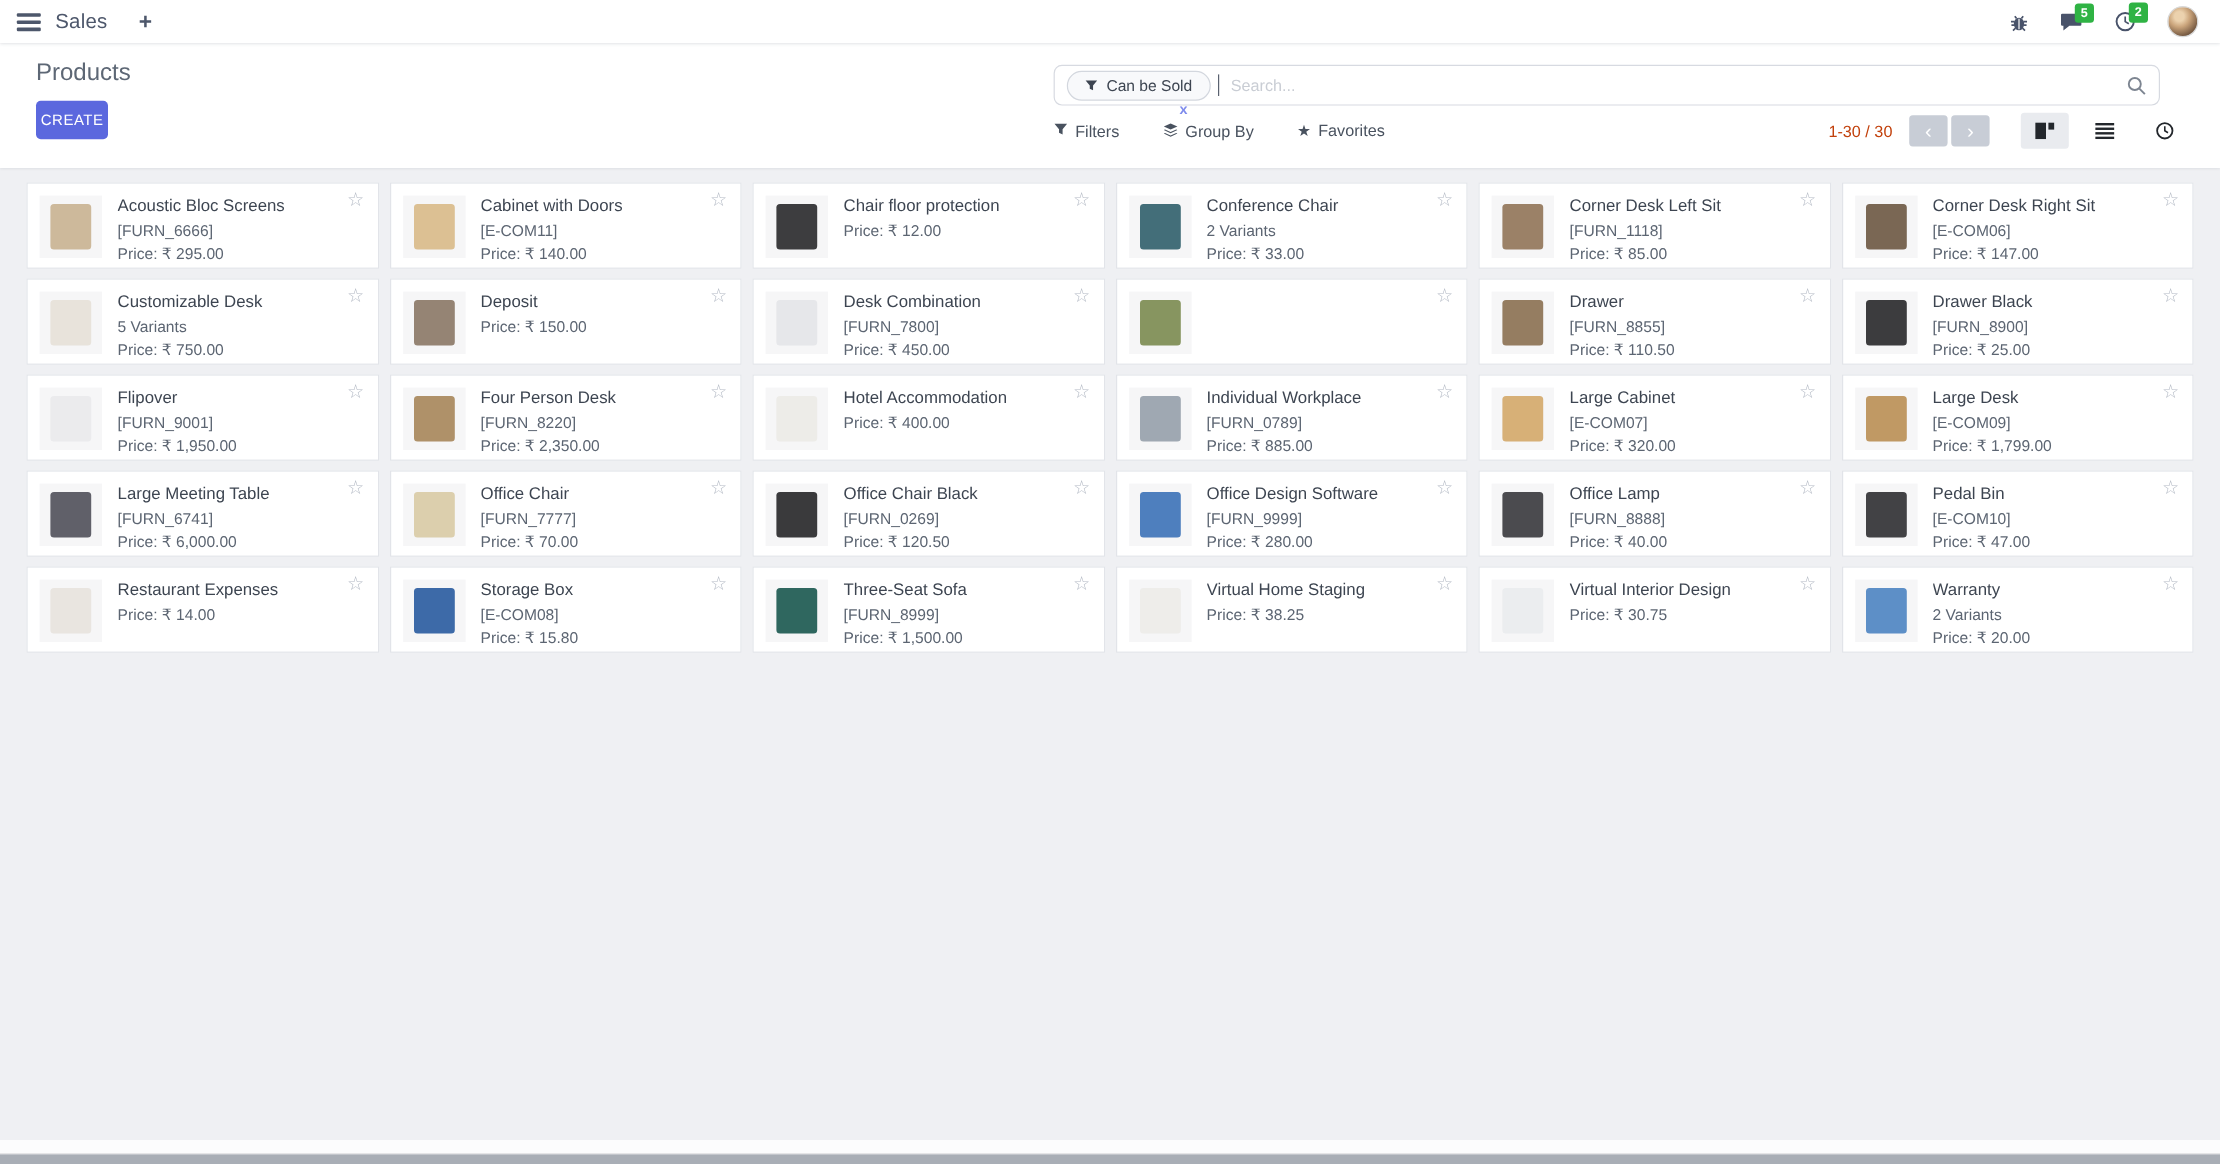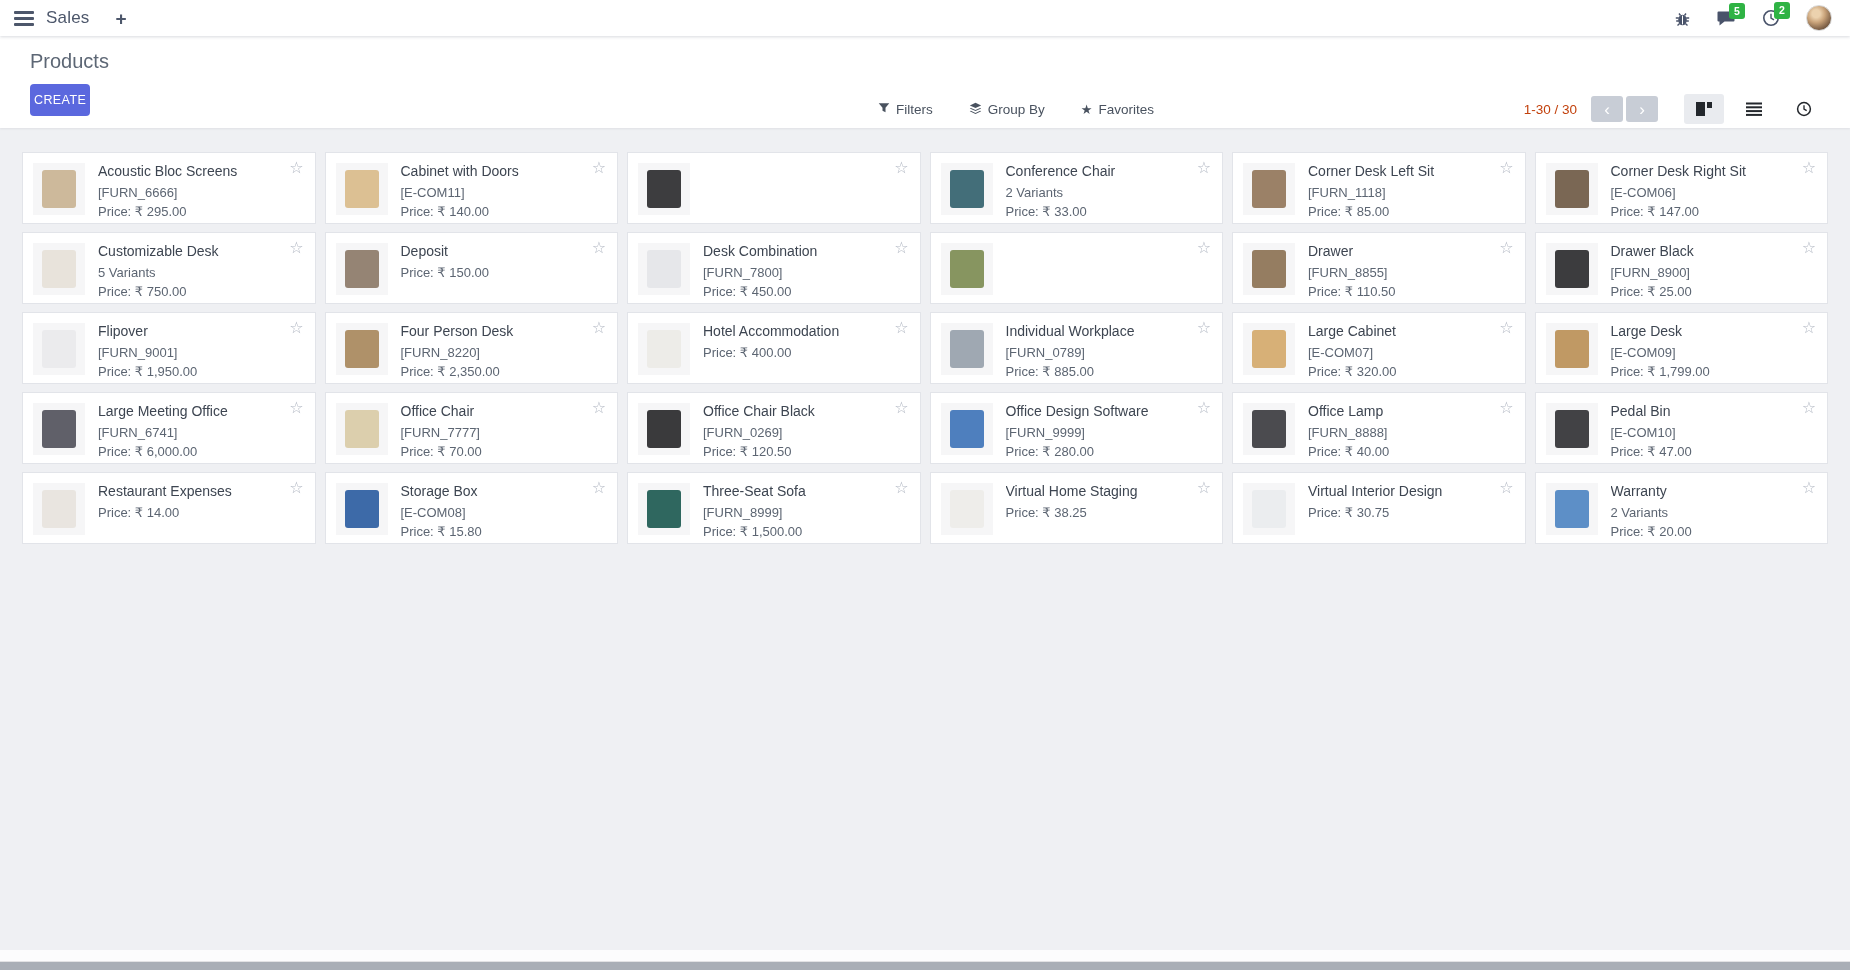--- a/index.html
+++ b/index.html
@@ -28,21 +28,21 @@
     font-size:10.5px; line-height:1; padding:3px 5px; border-radius:3px; font-weight:bold;
   }
   .avatar {
     width:26px; height:26px; border-radius:50%;
     background:radial-gradient(circle at 38% 32%, #ecd2ae 18%, #caa47b 40%, #7c5f46 72%, #3c3129 100%);
     border:1px solid #d8d8d8; cursor:pointer;
   }
 
   
   .control-panel {
-    position:absolute; top:36px; left:0; right:0; height:92px; background:#fff;
+    position:absolute; top:36px; left:0; right:0; height:104px; background:#fff;
     box-shadow:0 1px 2px rgba(40,50,70,.08); z-index:5;
   }
   .page-title { position:absolute; left:30px; top:14px; font-size:20px; color:#5d6775; }
   .create-btn {
     position:absolute; left:30px; top:48px; background:#5b68de; color:#fff; border:none;
     font-size:12.5px; letter-spacing:.4px; padding:9px 4px; border-radius:4px; cursor:pointer;
     font-family:inherit;
   }
 
   .search-box {
@@ -162,20 +162,37 @@
       <span class="badge">2</span>
     </div>
     <div class="avatar"></div>
   </div>
 </div>
 
 <div class="control-panel">
   <div class="page-title">Products</div>
   <button class="create-btn">CREATE</button>
 
+  <div class="search-box">
+    <div class="facet">
+      <svg width="11" height="11" viewBox="0 0 16 16" fill="#3d4551">
+        <path d="M1 1.5h14L10 7.5v6l-4-2v-4L1 1.5z"></path>
+      </svg>
+      <span>Can be Sold</span>
+      <span class="remove-x">x</span>
+    </div>
+    <div class="text-caret"></div>
+    <input class="search-input" type="text" value="" placeholder="Search..." style="">
+    <div class="search-magnifier">
+      <svg width="17" height="17" viewBox="0 0 17 17" fill="none" stroke="currentColor" stroke-width="1.6">
+        <circle cx="7" cy="7" r="5"></circle>
+        <path d="M10.8 10.8 L15.4 15.4"></path>
+      </svg>
+    </div>
+  </div>
 
   <div class="cp-bottom-row">
     <div class="cp-btn">
       <svg width="12" height="12" viewBox="0 0 16 16" fill="currentColor">
         <path d="M1 1.5h14L10 7.5v6l-4-2v-4L1 1.5z"></path>
       </svg>
       <span>Filters</span>
     </div>
     <div class="cp-btn">
       <svg width="13" height="13" viewBox="0 0 16 16" fill="currentColor">
@@ -241,20 +258,25 @@
       <div class="card-line2">[E-COM11]</div>
       <div class="card-price">Price: ₹ 140.00</div>
     </div>
     <div class="fav-star">☆</div>
   </div>
 
   <div class="card">
     <div class="thumb">
       <div class="thumb-blob" style="background: rgb(45, 45, 47);"></div>
     </div>
+    <div class="card-text">
+      <div class="card-name">Chair floor protection</div>
+
+      <div class="card-price">Price: ₹ 12.00</div>
+    </div>
     <div class="fav-star">☆</div>
   </div>
 
   <div class="card">
     <div class="thumb">
       <div class="thumb-blob" style="background: rgb(51, 98, 110);"></div>
     </div>
     <div class="card-text">
       <div class="card-name">Conference Chair</div>
       <div class="card-line2">2 Variants</div>
@@ -424,21 +446,21 @@
       <div class="card-price">Price: ₹ 1,799.00</div>
     </div>
     <div class="fav-star">☆</div>
   </div>
 
   <div class="card">
     <div class="thumb">
       <div class="thumb-blob" style="background: rgb(83, 83, 92);"></div>
     </div>
     <div class="card-text">
-      <div class="card-name">Large Meeting Office</div>
+      <div class="card-name">Large Meeting Table</div>
       <div class="card-line2">[FURN_6741]</div>
       <div class="card-price">Price: ₹ 6,000.00</div>
     </div>
     <div class="fav-star">☆</div>
   </div>
 
   <div class="card">
     <div class="thumb">
       <div class="thumb-blob" style="background: rgb(217, 203, 166);"></div>
     </div>

